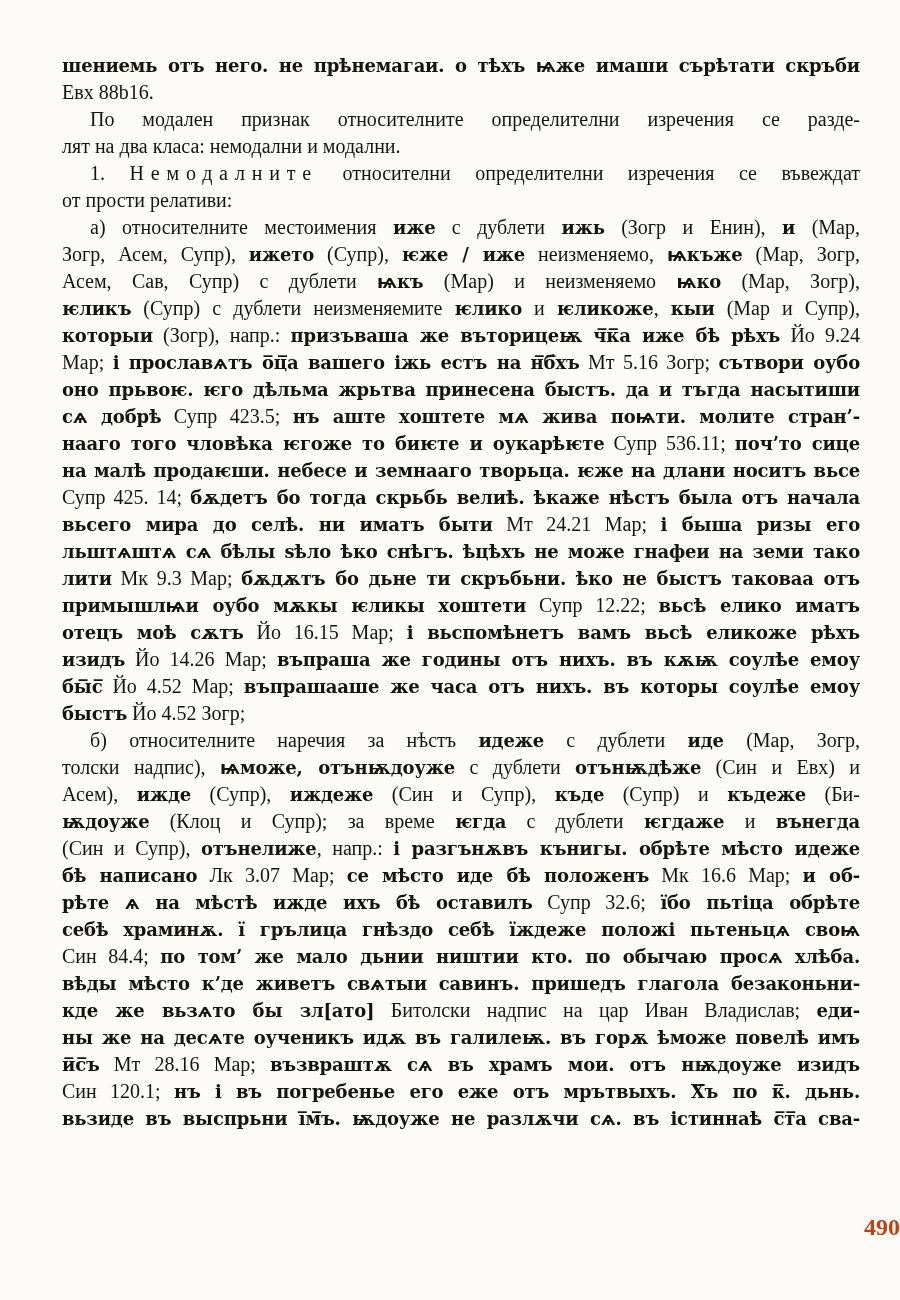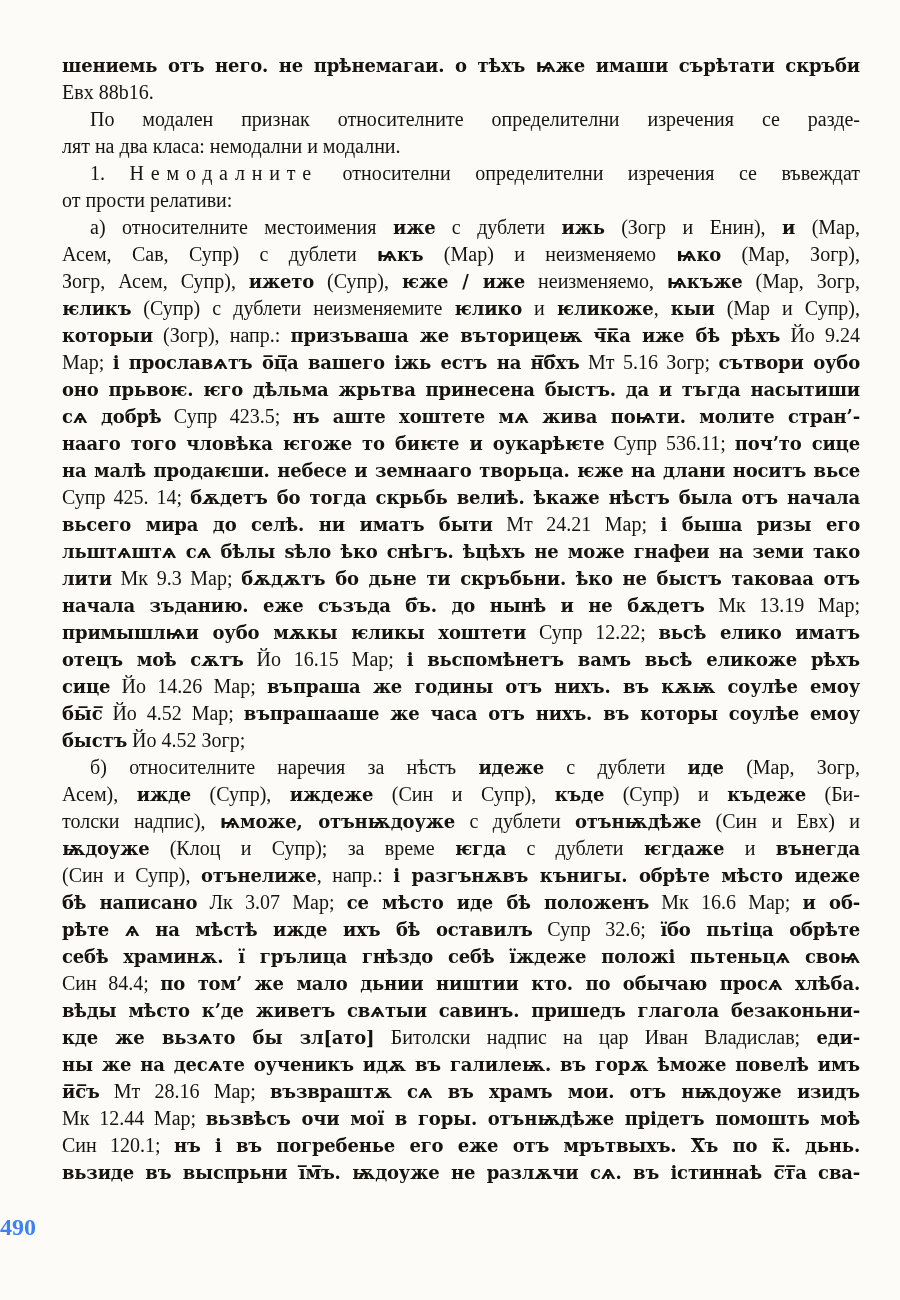--- a/index.html
+++ b/index.html
@@ -35,68 +35,66 @@
   .o  {
     font-family: "DejaVu Serif", "DejaVu Sans", serif;
     font-weight: 700;
     font-size: 18px;
     letter-spacing: -0.01em;
   }
   .page-number {
     position: absolute;
     left: 0; top: 1214px;
     width: 900px;
-    text-align: left;
+    text-align: right;
     font-family: "Liberation Serif", serif;
     font-weight: 700;
     font-size: 24px;
-    color: #3b82f6;
+    color: #c2410c;
   }
 </style>
 </head>
 <body style="background: rgb(252, 251, 247);">
 
 <div class="text-block" style="color: rgb(23, 19, 14);">
     <div class="line"><span class="o">шениемь отъ него. не прѣнемагаи. о тѣхъ ѩже имаши сърѣтати скръби</span></div>
     <div class="line left"><span class="m">Евх 88b16.</span></div>
     <div class="line indent"><span class="m">По модален признак относителните определителни изречения се разде-</span></div>
     <div class="line left"><span class="m">лят на два класа: немодални и модални.</span></div>
     <div class="line indent"><span class="m">1. </span><span class="sp">Немодалните</span><span class="m"> относителни определителни изречения се въвеждат</span></div>
     <div class="line left"><span class="m">от прости релативи:</span></div>
     <div class="line indent"><span class="m">а) относителните местоимения </span><span class="o">иже</span><span class="m"> с дублети </span><span class="o">ижь</span><span class="m"> (Зогр и Енин), </span><span class="o">и</span><span class="m"> (Мар,</span></div>
+    <div class="line"><span class="m">Зогр, Асем, Супр), </span><span class="o">ижето</span><span class="m"> (Супр), </span><span class="o">ѥже / иже</span><span class="m"> неизменяемо, </span><span class="o">ѩкъже</span><span class="m"> (Мар, Зогр,</span></div>
     <div class="line"><span class="m">Асем, Сав, Супр) с дублети </span><span class="o">ѩкъ</span><span class="m"> (Мар) и неизменяемо </span><span class="o">ѩко</span><span class="m"> (Мар, Зогр),</span></div>
-    <div class="line"><span class="m">Зогр, Асем, Супр), </span><span class="o">ижето</span><span class="m"> (Супр), </span><span class="o">ѥже / иже</span><span class="m"> неизменяемо, </span><span class="o">ѩкъже</span><span class="m"> (Мар, Зогр,</span></div>
     <div class="line"><span class="o">ѥликъ</span><span class="m"> (Супр) с дублети неизменяемите </span><span class="o">ѥлико</span><span class="m"> и </span><span class="o">ѥликоже</span><span class="m">, </span><span class="o">кыи</span><span class="m"> (Мар и Супр),</span></div>
     <div class="line"><span class="o">которыи</span><span class="m"> (Зогр), напр.: </span><span class="o">призъваша же въторицеѭ ч̅к̅а иже бѣ рѣхъ</span><span class="m"> Йо 9.24</span></div>
     <div class="line"><span class="m">Мар; </span><span class="o">і прославѧтъ о̅ц̅а вашего іжь естъ на н̅б̅хъ</span><span class="m"> Мт 5.16 Зогр; </span><span class="o">сътвори оубо</span></div>
     <div class="line"><span class="o">оно прьвоѥ. ѥго дѣльма жрьтва принесена быстъ. да и тъгда насытиши</span></div>
     <div class="line"><span class="o">сѧ добрѣ</span><span class="m"> Супр 423.5; </span><span class="o">нъ аште хоштете мѧ жива поѩти. молите стран’-</span></div>
     <div class="line"><span class="o">нааго того чловѣка ѥгоже то биѥте и оукарѣѥте</span><span class="m"> Супр 536.11; </span><span class="o">поч’то сице</span></div>
     <div class="line"><span class="o">на малѣ продаѥши. небесе и земнааго творьца. ѥже на длани носитъ вьсе</span></div>
     <div class="line"><span class="m">Супр 425. 14; </span><span class="o">бѫдетъ бо тогда скрьбь велиѣ. ѣкаже нѣстъ была отъ начала</span></div>
     <div class="line"><span class="o">вьсего мира до селѣ. ни иматъ быти</span><span class="m"> Мт 24.21 Мар; </span><span class="o">і быша ризы его</span></div>
     <div class="line"><span class="o">льштѧштѧ сѧ бѣлы ѕѣло ѣко снѣгъ. ѣцѣхъ не може гнафеи на земи тако оубѣ-</span></div>
     <div class="line"><span class="o">лити</span><span class="m"> Мк 9.3 Мар; </span><span class="o">бѫдѫтъ бо дьне ти скръбьни. ѣко не быстъ таковаа отъ</span></div>
-    <div class="line"><span class="o">начала зъданию. еже съзъда б̅ъ. до нынѣ и не бѫдетъ</span><span class="m"> Мк 13.19 Мар;</span></div>
     <div class="line"><span class="o">примышлѩи оубо мѫкы ѥликы хоштети</span><span class="m"> Супр 12.22; </span><span class="o">вьсѣ елико иматъ</span></div>
     <div class="line"><span class="o">отецъ моѣ сѫтъ</span><span class="m"> Йо 16.15 Мар; </span><span class="o">і вьспомѣнетъ вамъ вьсѣ еликоже рѣхъ</span></div>
-    <div class="line"><span class="o">сице</span><span class="m"> Йо 14.26 Мар; </span><span class="o">въпраша же годины отъ нихъ. въ кѫѭ соулѣе емоу</span></div>
+    <div class="line"><span class="o">изидъ</span><span class="m"> Йо 14.26 Мар; </span><span class="o">въпраша же годины отъ нихъ. въ кѫѭ соулѣе емоу</span></div>
     <div class="line"><span class="o">бы̅с̅</span><span class="m"> Йо 4.52 Мар; </span><span class="o">въпрашааше же часа отъ нихъ. въ которы соулѣе емоу</span></div>
     <div class="line left"><span class="o">быстъ</span><span class="m"> Йо 4.52 Зогр;</span></div>
     <div class="line indent"><span class="m">б) относителните наречия за нѣстъ </span><span class="o">идеже</span><span class="m"> с дублети </span><span class="o">иде</span><span class="m"> (Мар, Зогр,</span></div>
+    <div class="line"><span class="m">толски надпис), </span><span class="o">ѩможе, отънѭдоуже</span><span class="m"> с дублети </span><span class="o">отънѭдѣже</span><span class="m"> (Син и Евх) и</span></div>
     <div class="line"><span class="m">Асем), </span><span class="o">ижде</span><span class="m"> (Супр), </span><span class="o">иждеже</span><span class="m"> (Син и Супр), </span><span class="o">къде</span><span class="m"> (Супр) и </span><span class="o">къдеже</span><span class="m"> (Би-</span></div>
-    <div class="line"><span class="m">толски надпис), </span><span class="o">ѩможе, отънѭдоуже</span><span class="m"> с дублети </span><span class="o">отънѭдѣже</span><span class="m"> (Син и Евх) и</span></div>
     <div class="line"><span class="o">ѭдоуже</span><span class="m"> (Клоц и Супр); за време </span><span class="o">ѥгда</span><span class="m"> с дублети </span><span class="o">ѥгдаже</span><span class="m"> и </span><span class="o">вънегда</span></div>
     <div class="line"><span class="m">(Син и Супр), </span><span class="o">отънелиже</span><span class="m">, напр.: </span><span class="o">і разгънѫвъ кънигы. обрѣте мѣсто идеже</span></div>
     <div class="line"><span class="o">бѣ написано</span><span class="m"> Лк 3.07 Мар; </span><span class="o">се мѣсто иде бѣ положенъ</span><span class="m"> Мк 16.6 Мар; </span><span class="o">и об-</span></div>
     <div class="line"><span class="o">рѣте ѧ на мѣстѣ ижде ихъ бѣ оставилъ</span><span class="m"> Супр 32.6; </span><span class="o">їбо пьтіца обрѣте</span></div>
     <div class="line"><span class="o">себѣ храминѫ. ї грълица гнѣздо себѣ їждеже положі пьтеньцѧ своѩ</span></div>
     <div class="line"><span class="m">Син 84.4; </span><span class="o">по том’ же мало дьнии ништии кто. по обычаю просѧ хлѣба.</span></div>
     <div class="line"><span class="o">вѣды мѣсто к’де живетъ свѧтыи савинъ. пришедъ глагола безаконьни-</span></div>
     <div class="line"><span class="o">кде же вьзѧто бы зл[ато]</span><span class="m"> Битолски надпис на цар Иван Владислав; </span><span class="o">еди-</span></div>
     <div class="line"><span class="o">ны же на десѧте оученикъ идѫ въ галилеѭ. въ горѫ ѣможе повелѣ имъ</span></div>
     <div class="line"><span class="o">и̅с̅ъ</span><span class="m"> Мт 28.16 Мар; </span><span class="o">възвраштѫ сѧ въ храмъ мои. отъ нѭдоуже изидъ</span></div>
-    <div class="line"><span class="m">Мк 12.44 Мар; </span><span class="o">вьзвѣсъ очи мої в горы. отънѭдѣже прідетъ помошть моѣ</span></div>
     <div class="line"><span class="m">Син 120.1; </span><span class="o">нъ і въ погребенье его еже отъ мрътвыхъ. Х̅ъ по к̅. дьнь.</span></div>
     <div class="line"><span class="o">вьзиде въ выспрьни і̅м̅ъ. ѭдоуже не разлѫчи сѧ. въ істиннаѣ с̅т̅а сва-</span></div>
   </div>
 
 <div class="page-number">490</div>
 
 </body></html>

